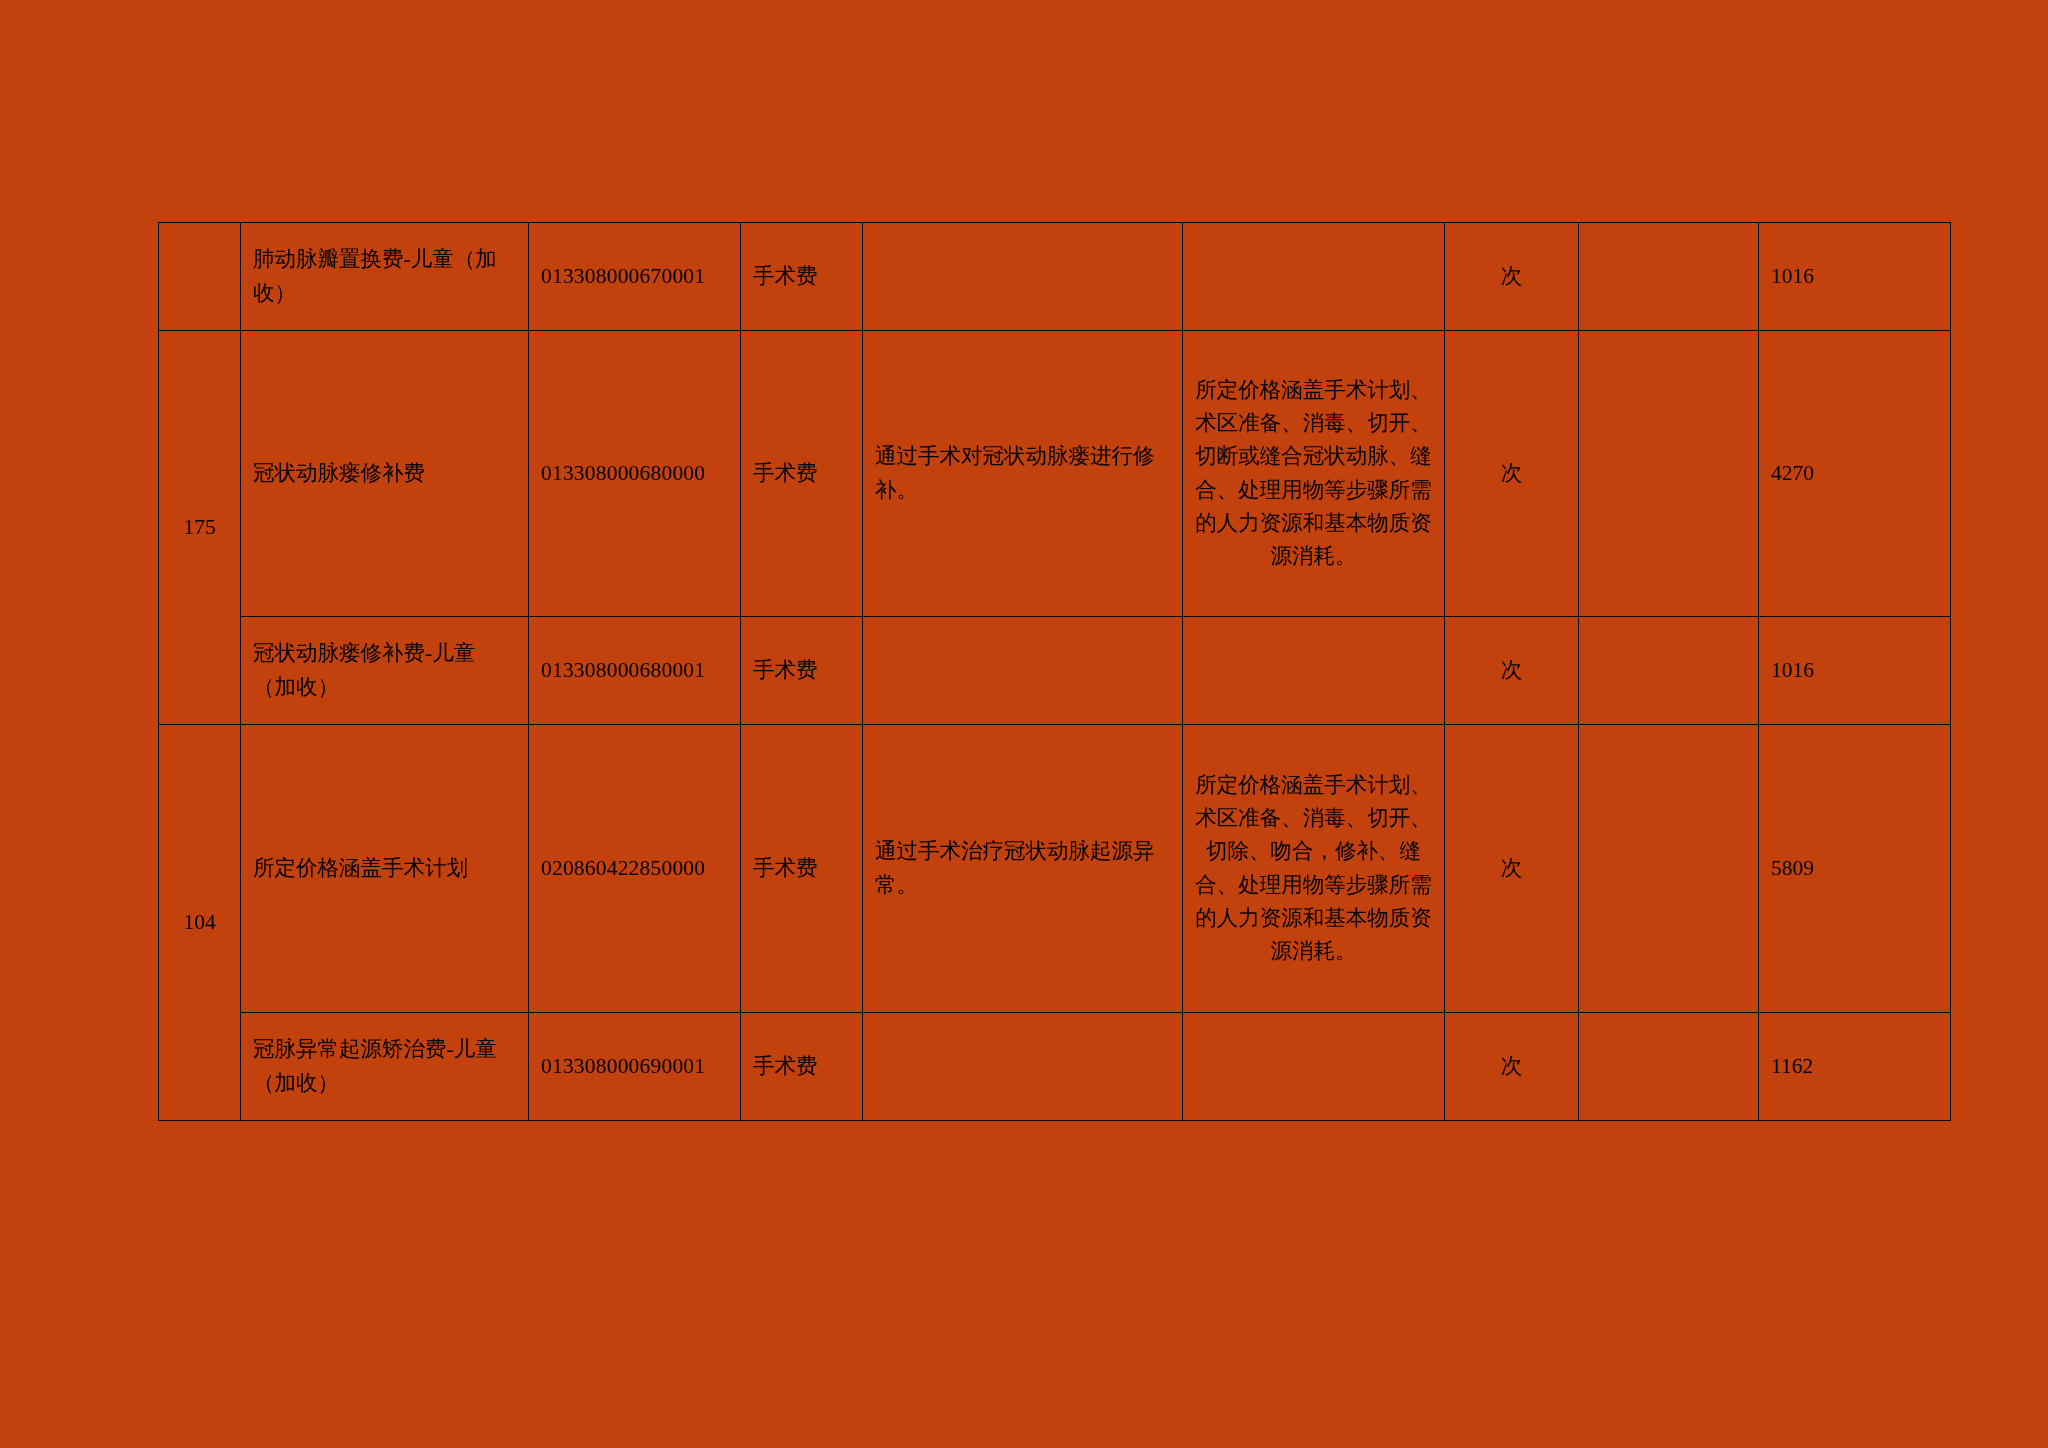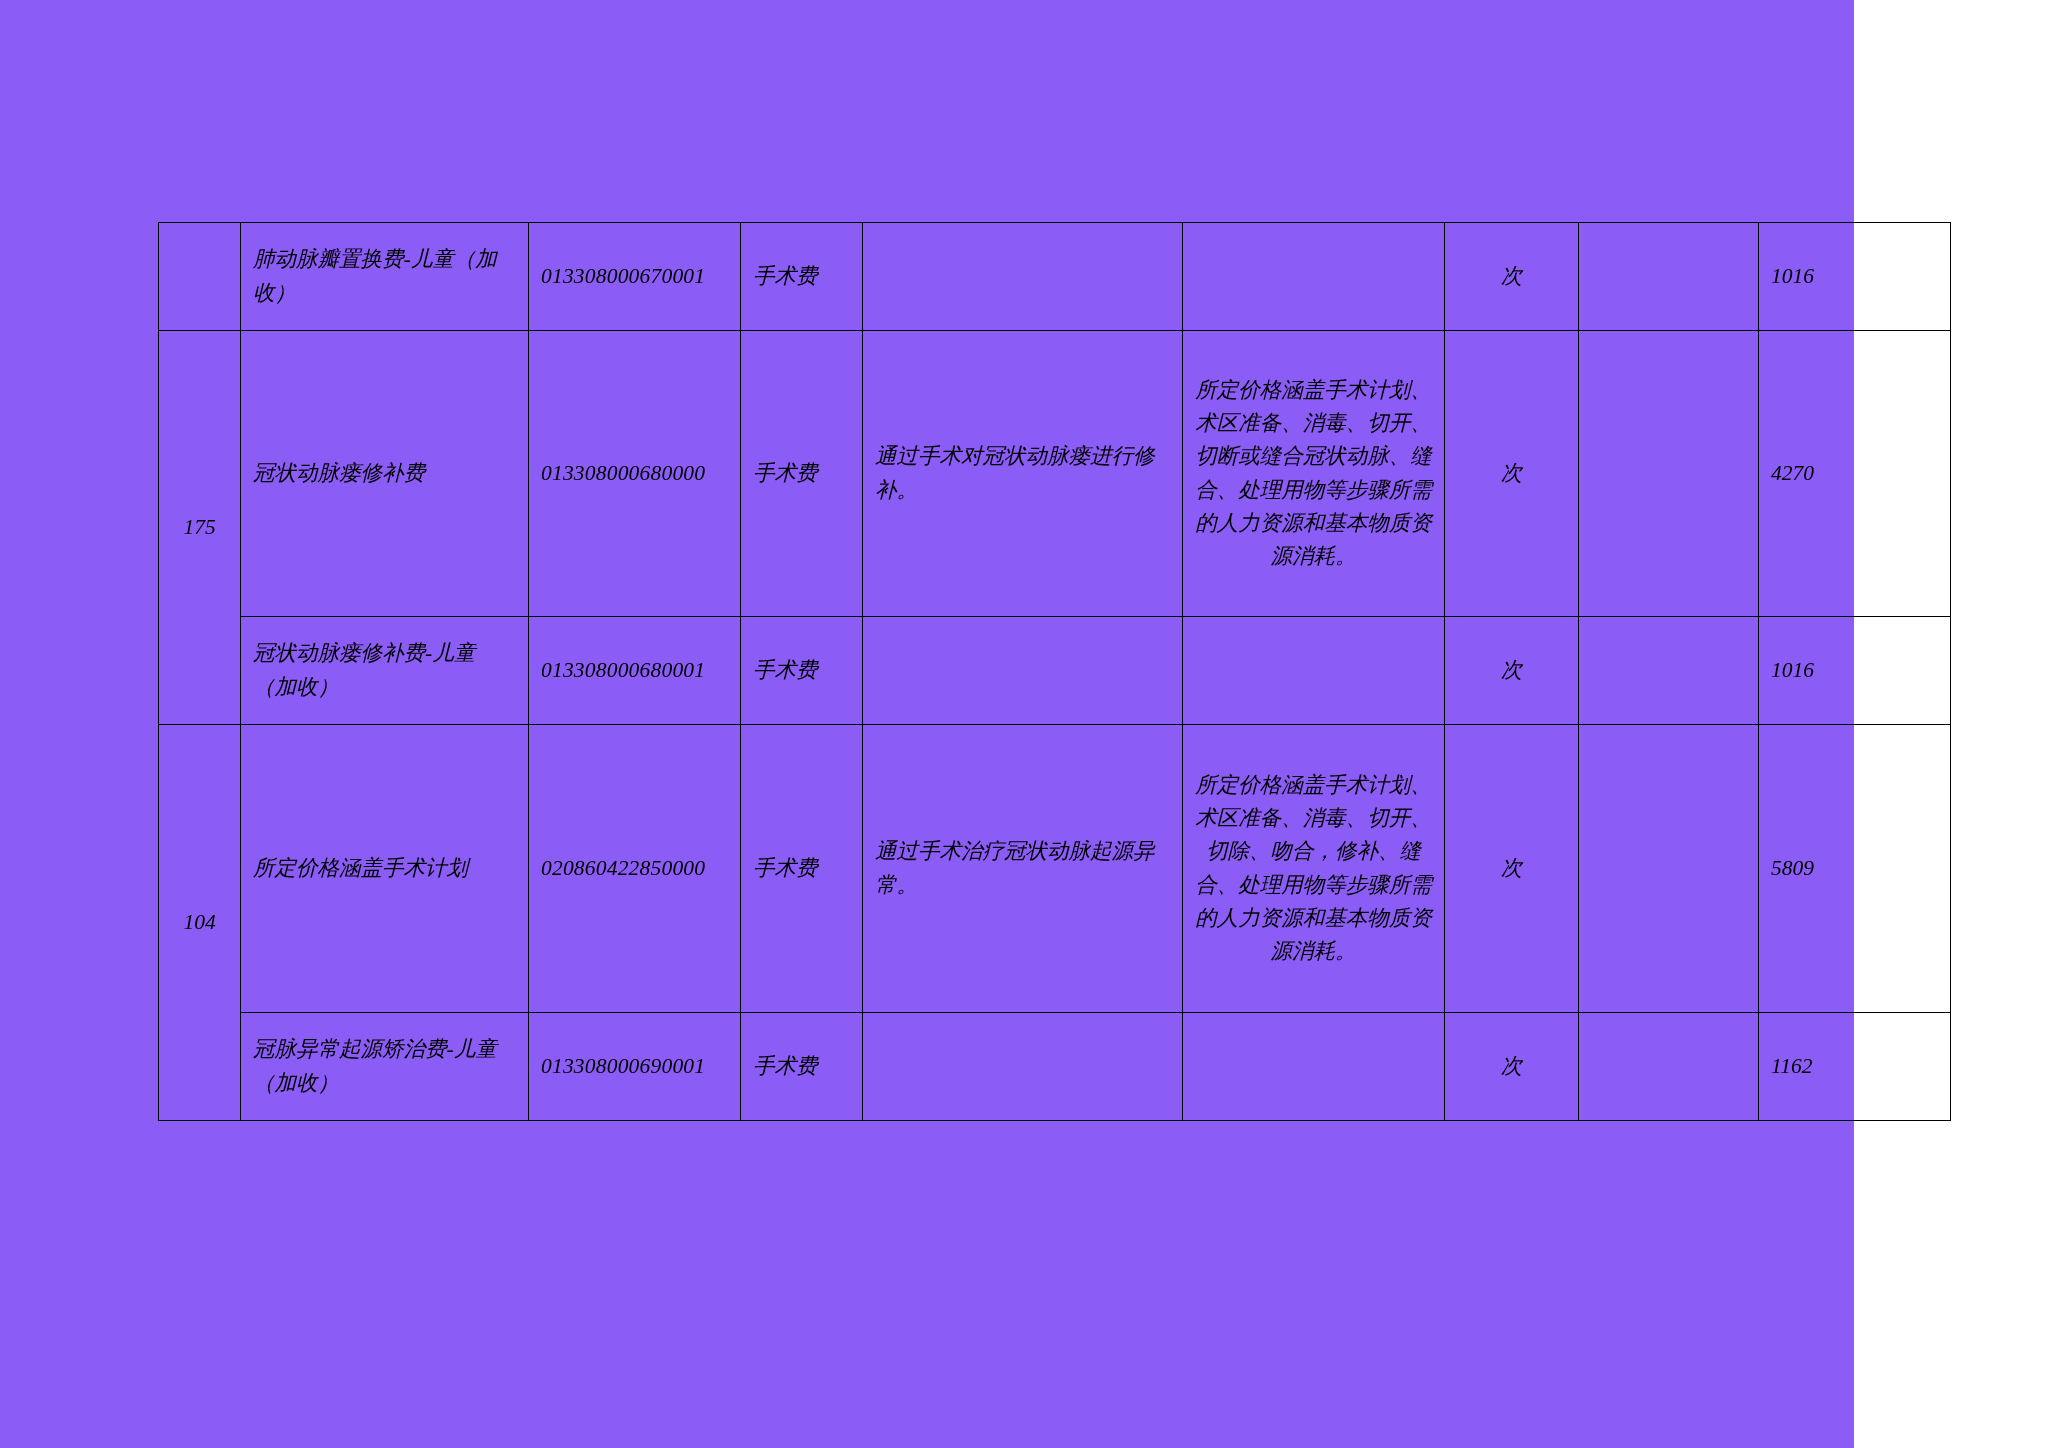--- a/index.html
+++ b/index.html
@@ -9,24 +9,23 @@
   }
   body {
     width: 2048px;
     height: 1448px;
     font-family: "Liberation Serif", "DejaVu Serif", serif;
     color: #000000;
     overflow: hidden;
   }
   .page {
     position: relative;
-    width: 1854px;
+    width: 2048px;
     height: 1448px;
-    background: #8b5cf6;
-    font-style: italic;
+    background: #c2410c;
   }
   .table-wrap {
     position: absolute;
     left: 158px;
     top: 222px;
     width: 1792px;
   }
   table.price-table {
     border-collapse: collapse;
     table-layout: fixed;

